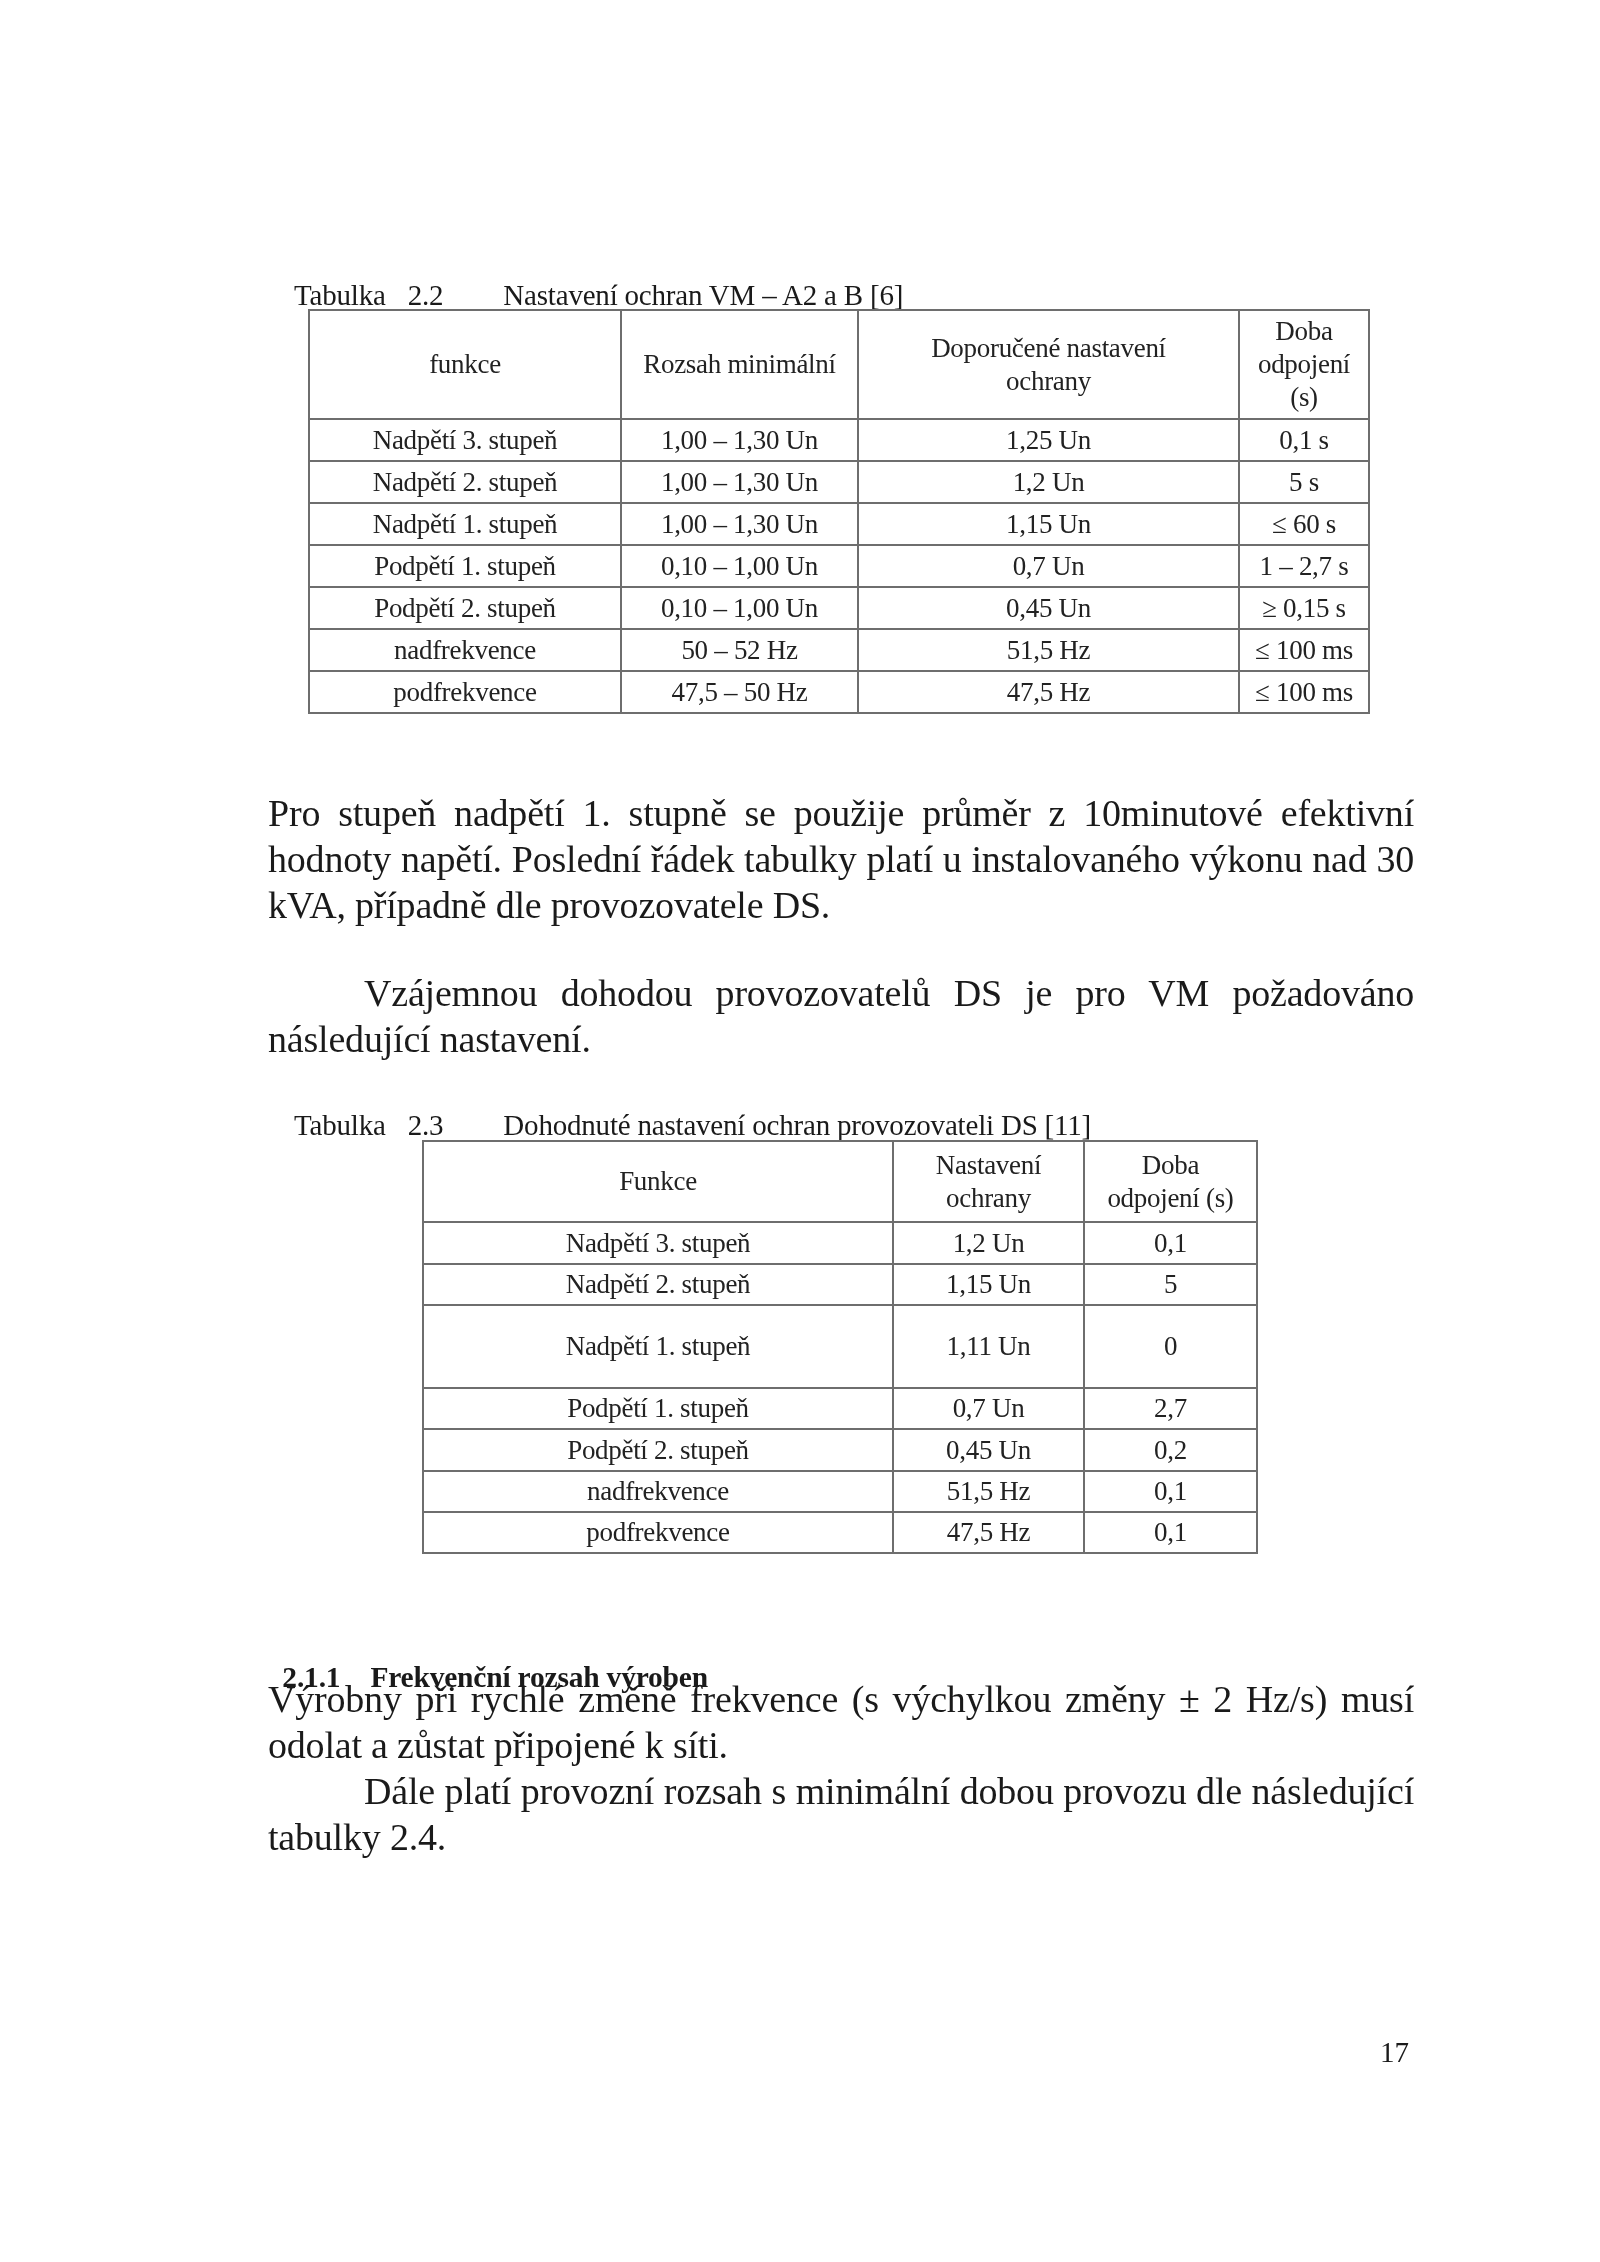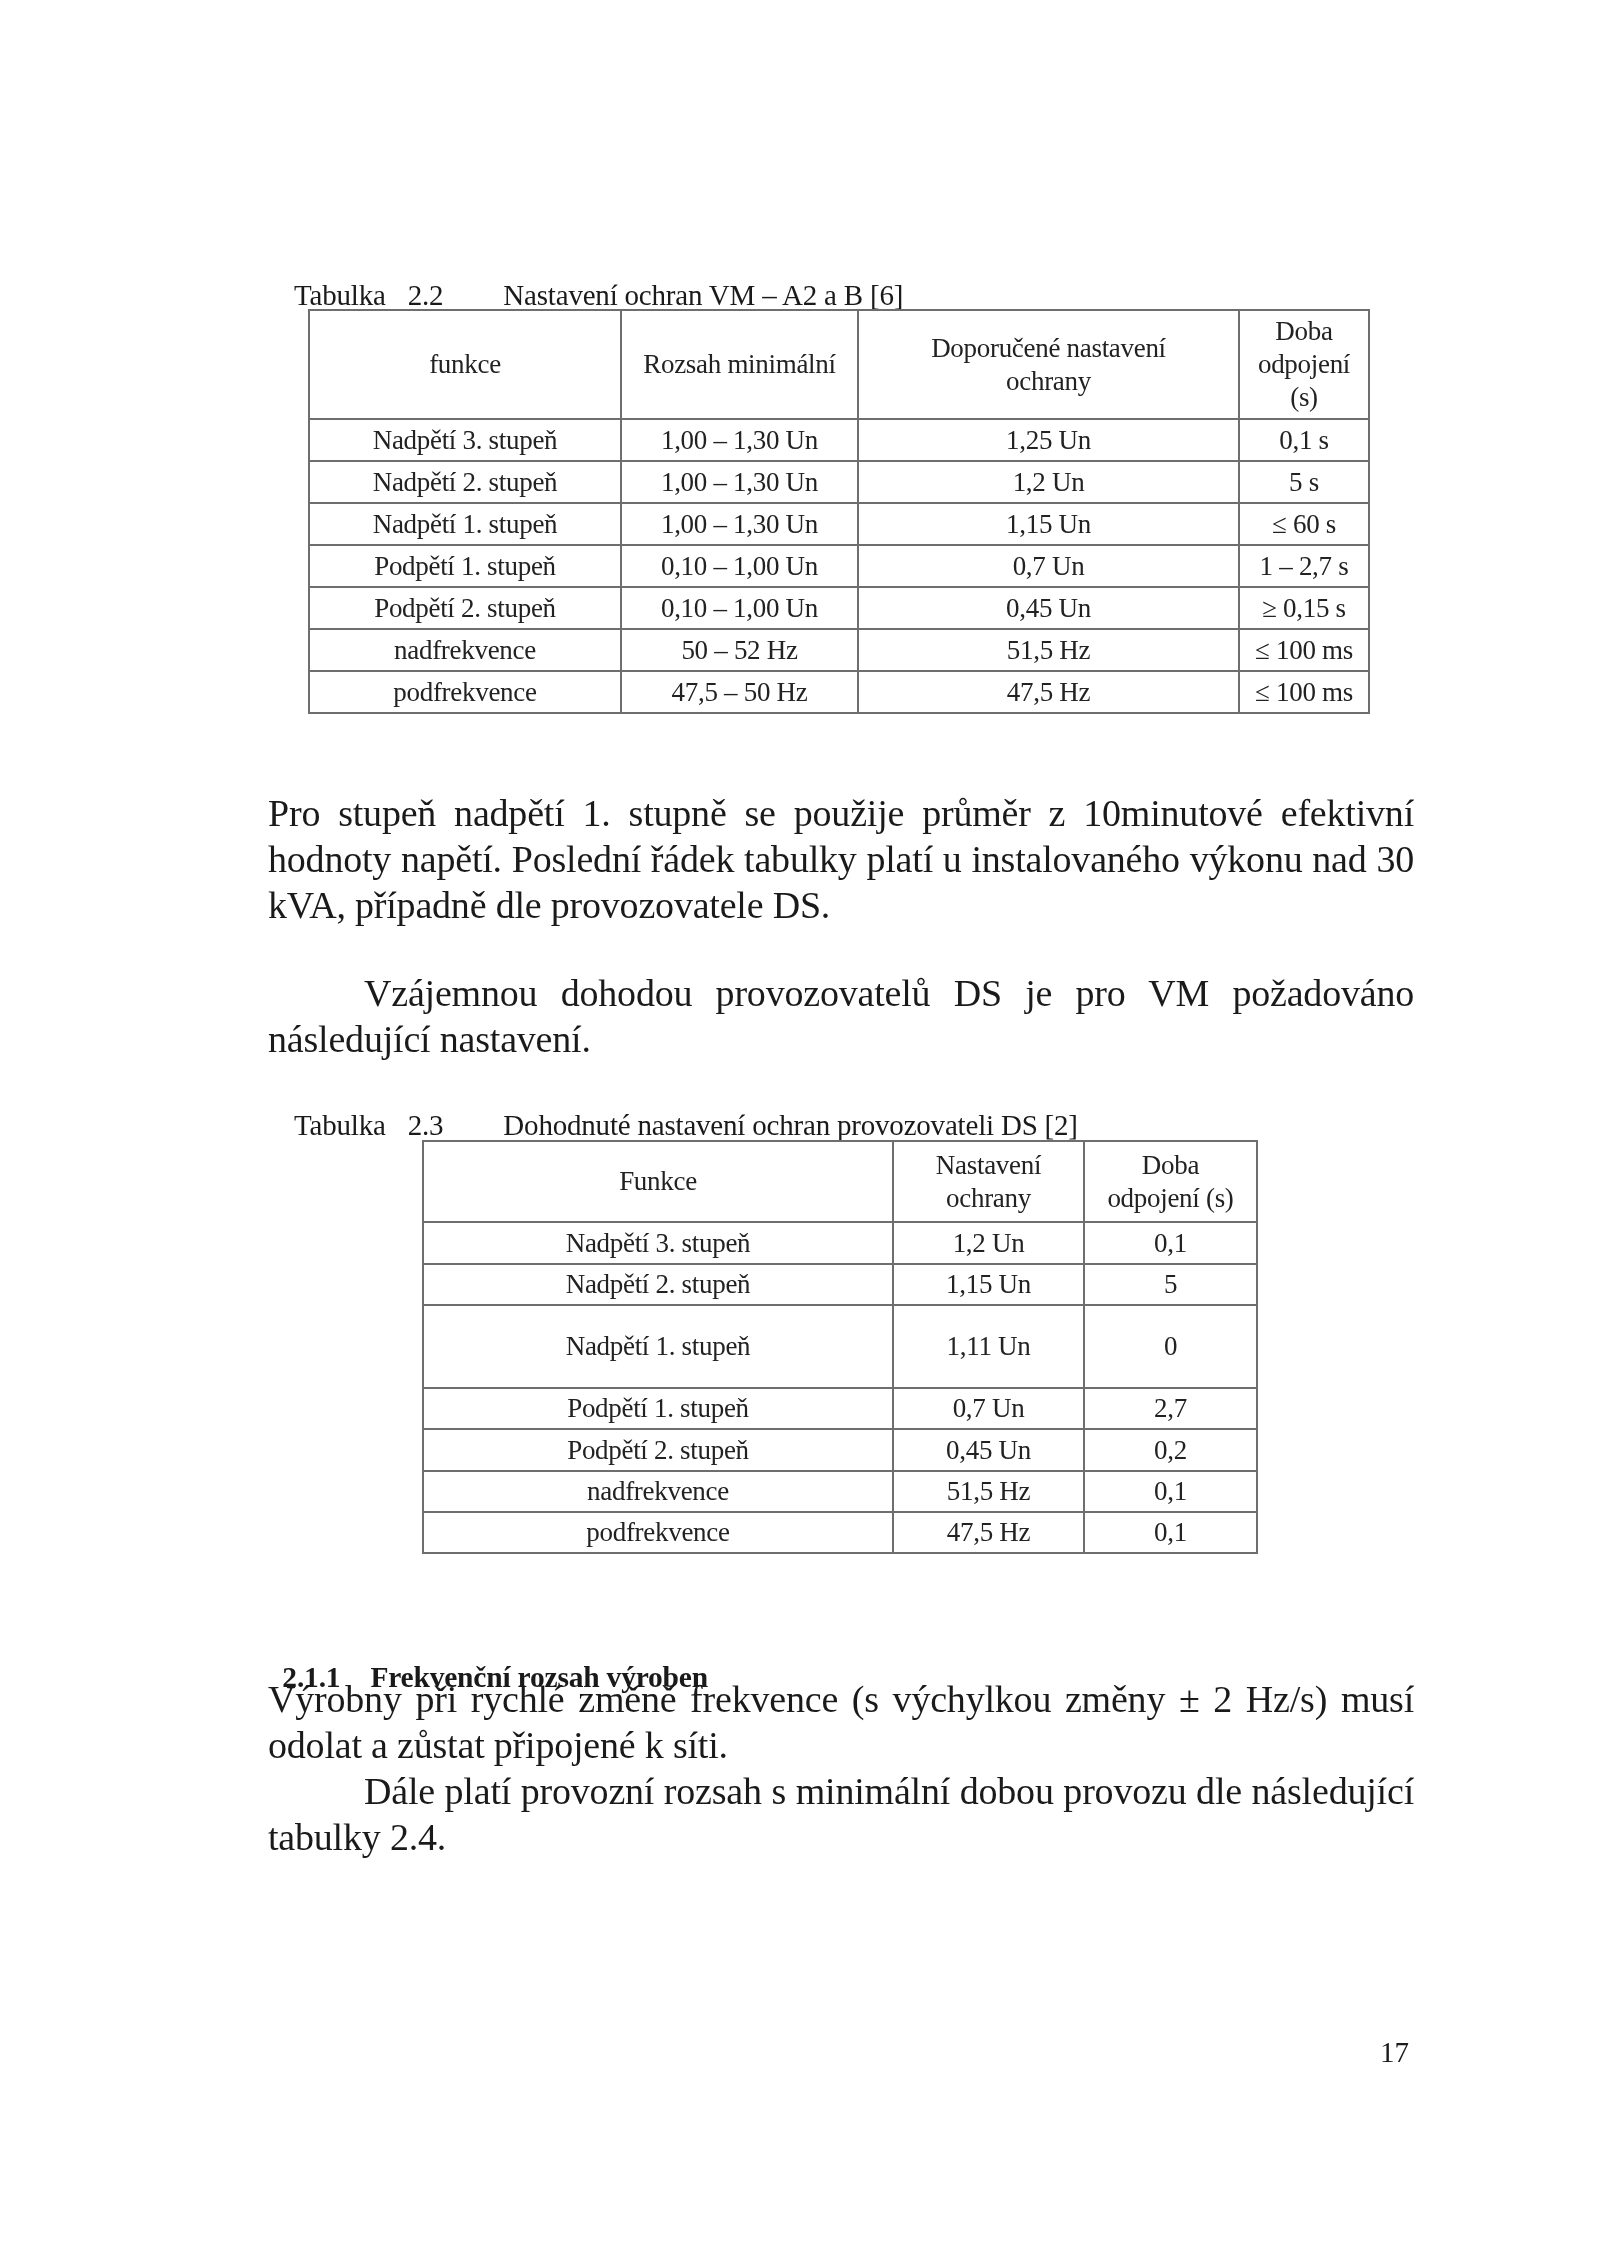--- a/index.html
+++ b/index.html
@@ -89,21 +89,21 @@
     <td>≤ 100 ms</td>
   </tr>
 </tbody>
   </table>
 
 <div class="abs para" style="left:268px; top:790px; width:1146px;">Pro stupeň nadpětí 1. stupně se použije průměr z 10minutové efektivní hodnoty napětí. Poslední řádek tabulky platí u instalovaného výkonu nad 30 kVA, případně dle provozovatele DS.</div>
 
 <div class="abs para" style="left:268px; top:970px; width:1146px; text-indent:96px;">Vzájemnou dohodou provozovatelů DS je pro VM požadováno následující nastavení.</div>
 
 <div class="abs caption" style="left:280px; top:1076px;">
-  <span class="lbl">Tabulka</span><span class="num">2.3</span><span class="ttl" style="margin-left:60px;">Dohodnuté nastavení ochran provozovateli DS [2]</span>
+  <span class="lbl">Tabulka</span><span class="num">2.3</span><span class="ttl" style="margin-left:60px;">Dohodnuté nastavení ochran provozovateli DS [11]</span>
 </div>
 
 <table class="tbl" style="left:422px; top:1140px; width:834px;">
   <colgroup>
     <col style="width:470px">
       <col style="width:191px">
       <col style="width:173px">
   </colgroup>
   <tbody>
       <tr style="height:81px;">

